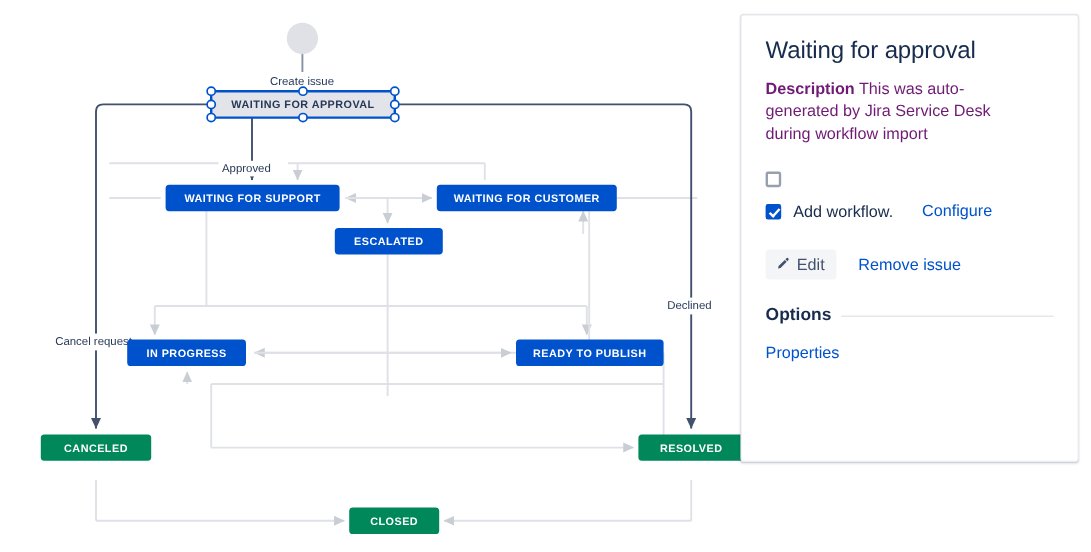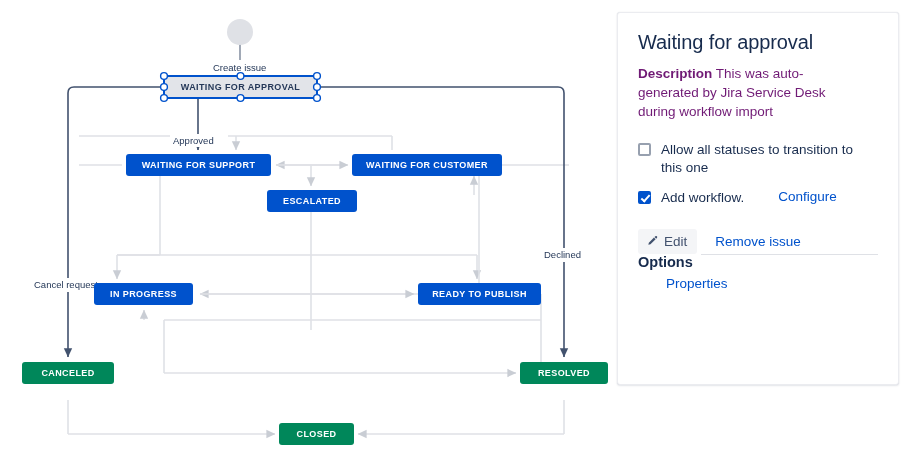--- a/index.html
+++ b/index.html
@@ -6,21 +6,21 @@
   html, body {
     margin: 0; padding: 0;
     width: 909px; height: 460px;
     background: #ffffff;
     font-family: "Liberation Sans", sans-serif;
     overflow: hidden;
   }
   #app { position: relative; width: 909px; height: 460px; background: #fff; }
 
   
-  #diagram { position: absolute; left: 4px; top: 0; width: 610px; height: 460px; }
+  #diagram { position: absolute; left: 16px; top: 0; width: 610px; height: 460px; }
   #diagram svg { display: block; }
 
   .node-label {
     font-family: "Liberation Sans", sans-serif;
     font-weight: bold;
     fill: #ffffff;
     font-size: 9px;
     letter-spacing: 0.4px;
     text-anchor: middle;
     dominant-baseline: middle;
@@ -93,48 +93,49 @@
     color: #172b4d;
     line-height: 18px;
     margin-left: 10px;
     max-width: 200px;
   }
   .link {
     color: #0052cc;
     font-size: 13.5px;
     text-decoration: none;
     cursor: pointer;
-    margin-left: 28px;
-  }
-  .inline-link { margin-left: 34px; white-space: nowrap; }
+  }
+  .inline-link { margin-left: 24px; white-space: nowrap; }
 
   .btn-row {
     display: flex;
     align-items: center;
     margin-top: 22px;
+    margin-bottom: 22px;
   }
   .edit-btn {
     display: inline-flex;
     align-items: center;
     gap: 5px;
     background: #f4f5f7;
     border: none;
     border-radius: 3px;
     padding: 5px 10px 5px 8px;
     font-size: 13.5px;
     color: #42526e;
     cursor: pointer;
     font-family: "Liberation Sans", sans-serif;
   }
   .remove-link { margin-left: 18px; }
 
   .options-row {
     display: flex;
+    align-items: center;
     gap: 8px;
-    margin-bottom: 4px;
+    margin-bottom: 14px;
   }
   .options-title {
     font-size: 14.5px;
     font-weight: bold;
     color: #172b4d;
     white-space: nowrap;
   }
   .options-rule {
     flex: 1;
     height: 1px;
@@ -287,21 +288,20 @@
 
     <div class="panel-title">Waiting for approval</div>
 
     <p class="desc">
       <b>Description</b>
       <span>This was auto-generated by Jira Service Desk during workflow import</span>
     </p>
 
     <div class="check-row">
       <span class="cbox"></span>
-      <span class="check-label">Allow all statuses to transition to this one</span>
     </div>
 
     <div class="check-row">
       <span class="cbox checked"></span>
       <span class="check-label">Add workflow.</span>
       <a class="link inline-link">Configure</a>
     </div>
 
     <div class="btn-row">
       <button class="edit-btn">

